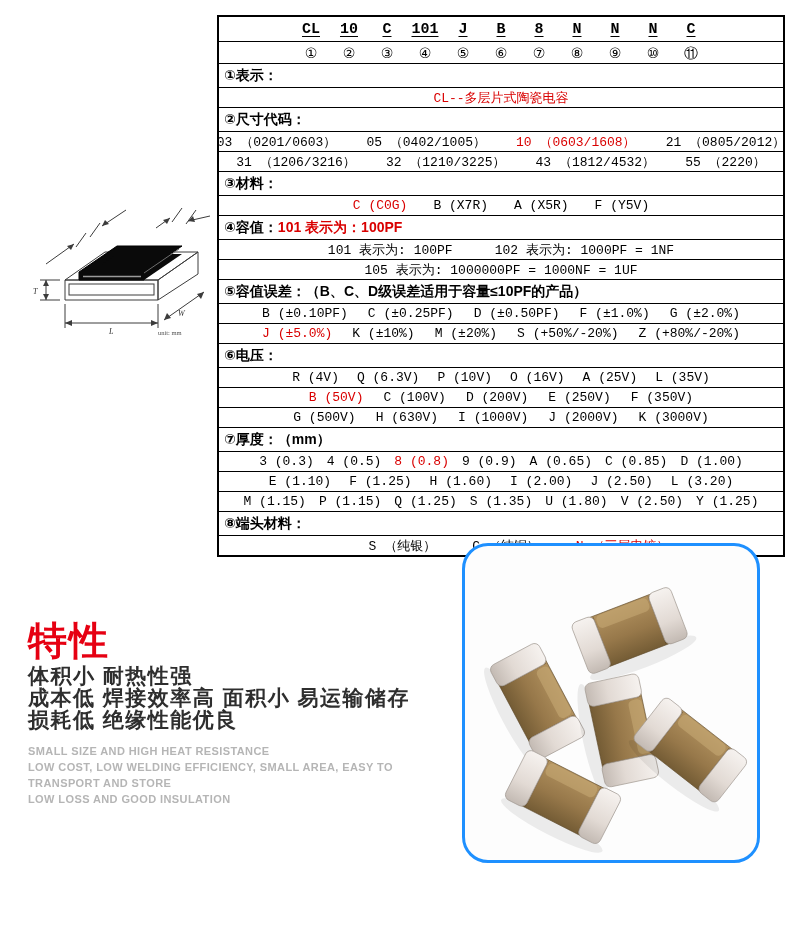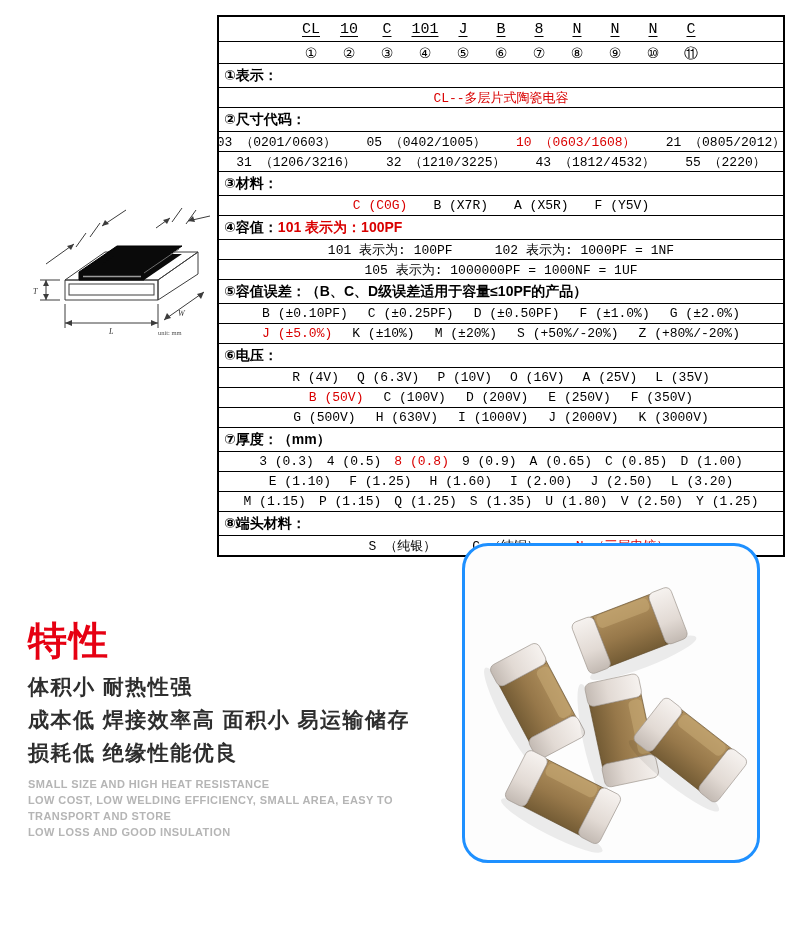--- a/index.html
+++ b/index.html
@@ -13,39 +13,39 @@
           font-family:"Liberation Sans","DejaVu Sans",sans-serif;color:#000;}
 
   
   .spec-table{position:absolute;left:217px;top:15px;width:564px;border:2px solid var(--line);background:#fff;}
   .trow{display:flex;align-items:center;justify-content:center;border-top:1px solid var(--line);}
   .trow:first-child{border-top:none;}
   .trow.codes{height:24px;column-gap:4px;}
   .trow.nums{height:21px;column-gap:4px;}
   .trow.label{height:23px;justify-content:flex-start;padding-left:5px;}
   .trow.data{height:19px;}
-  .code-cell{width:34px;text-align:center;font-weight:normal;font-size:15px;
+  .code-cell{width:34px;text-align:center;font-weight:bold;font-size:15px;
              font-family:"Liberation Mono","DejaVu Sans Mono",monospace;
              text-decoration:underline;text-underline-offset:3px;}
   .num-cell{width:34px;text-align:center;font-size:14px;line-height:1;}
   .label-part{font-weight:bold;font-size:14px;white-space:pre;}
   .label-part.red{color:var(--red);}
   .cell{font-size:13px;font-family:"Liberation Mono","DejaVu Sans Mono",monospace;white-space:pre;}
   .cell.red{color:var(--red);}
 
   
   .diagram{position:absolute;left:30px;top:202px;width:185px;height:140px;}
   .diagram .ln{stroke:#3c3c3c;stroke-width:1;fill:none;}
   .diagram .lab{font-size:8px;fill:#333;font-family:"Liberation Serif","DejaVu Serif",serif;font-style:italic;}
   .diagram .unit{font-size:6.5px;fill:#555;font-style:normal;}
 
   
   .features{position:absolute;left:28px;top:618px;width:420px;}
   .f-title{font-size:39px;font-weight:900;color:var(--feature-red);letter-spacing:2px;line-height:1.2;}
-  .f-cn{font-size:21px;font-weight:700;color:#2e2e2e;letter-spacing:1.5px;margin-top:11px;line-height:1.05;}
+  .f-cn{font-size:21px;font-weight:700;color:#2e2e2e;letter-spacing:1.5px;line-height:1.05;}
   .f-en-wrap{margin-top:12px;}
   .f-en{font-size:11px;font-weight:600;color:#b5b5b5;letter-spacing:0.4px;line-height:16px;}
 
   
   .photo{position:absolute;left:462px;top:543px;width:298px;height:320px;
          border:3px solid var(--photo-border);border-radius:26px;background:#fdfdfd;overflow:hidden;box-sizing:border-box;}
   .photo svg{display:block;width:100%;height:100%;}
 </style>
 </head>
 <body>

